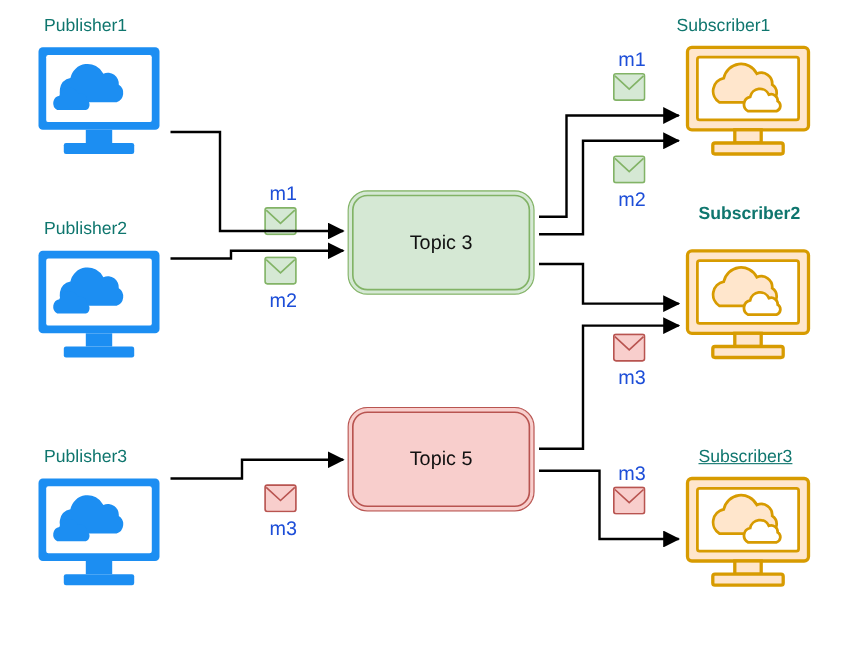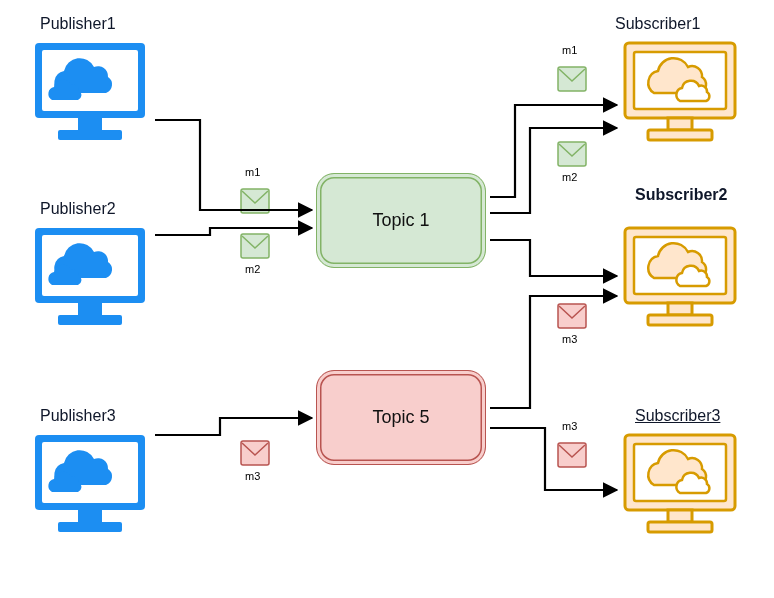--- a/index.html
+++ b/index.html
@@ -7,26 +7,26 @@
     padding: 0;
     width: 774px;
     height: 598px;
     font-family: Arial, Helvetica, sans-serif;
     background: #ffffff;
     position: relative;
   }
   .node-label {
     position: absolute;
     font-size: 16px;
-    color: #0f172a;
+    color: #0f766e;
   }
   .msg-label {
     position: absolute;
-    font-size: 11px;
-    color: #000000;
+    font-size: 18px;
+    color: #1d4ed8;
   }
   .topic-label {
     font-size: 18px;
     color: #111;
   }
   .monitor {
     position: absolute;
     width: 120px;
     height: 110px;
   }
@@ -147,21 +147,21 @@
 <svg class="monitor" style="left:620px; top:223px;">
     <use href="#monitor-sub"></use>
   </svg>
 
 <div class="node-label" style="left:635px; top:407px;text-decoration:underline;">Subscriber3</div>
 <svg class="monitor" style="left:620px; top:430px;">
     <use href="#monitor-sub"></use>
   </svg>
 
 <div class="topic-box topic-green" style="left:316px; top:173px;">
-  <span class="topic-label">Topic 1</span>
+  <span class="topic-label">Topic 3</span>
 </div>
 <div class="topic-box topic-red" style="left:316px; top:370px;">
   <span class="topic-label">Topic 5</span>
 </div>
 
 <div class="msg-label" style="left:245px; top:166px;">m1</div>
 <svg class="envelope" style="left:240px; top:188px;">
     <use href="#env-green"></use>
   </svg>
 

